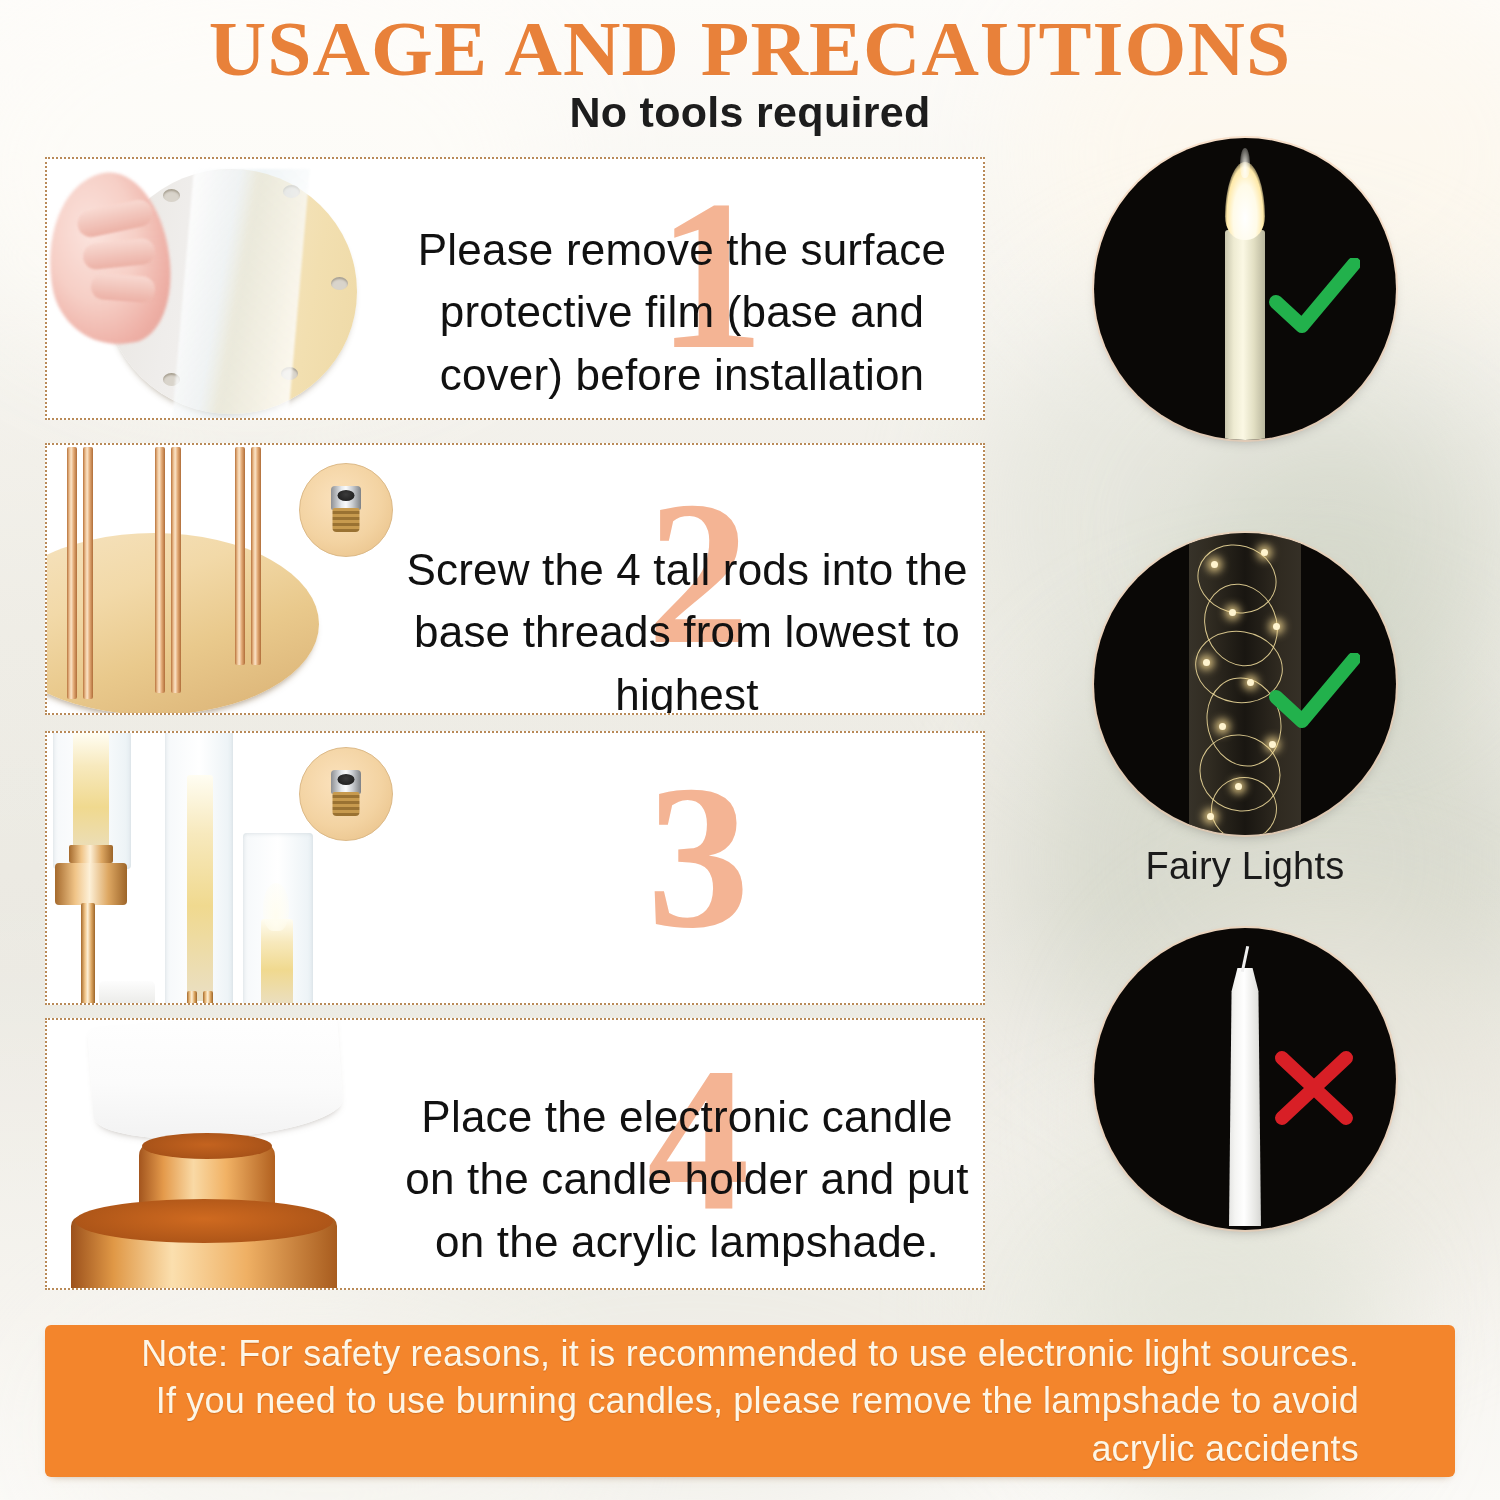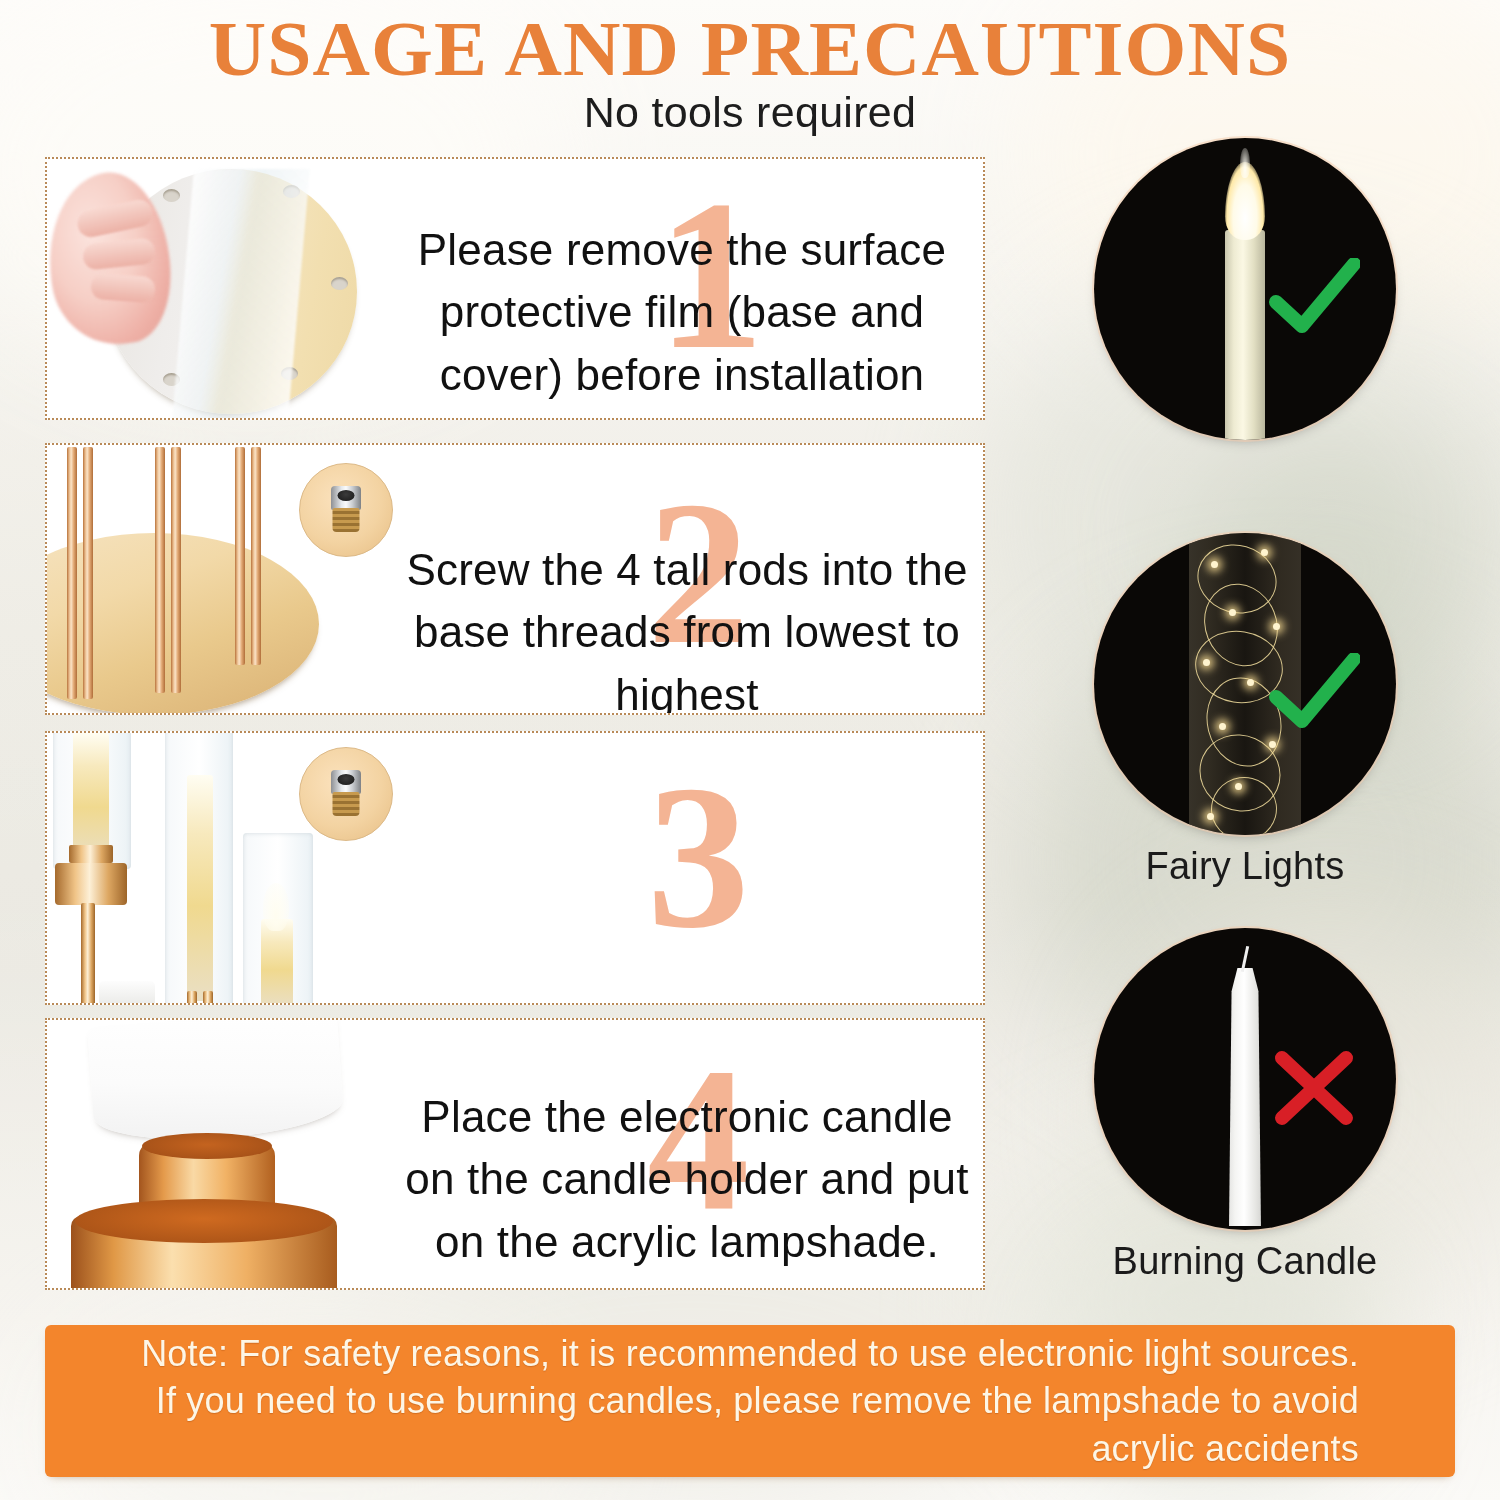--- a/index.html
+++ b/index.html
@@ -34,21 +34,21 @@
   .title{
     position:absolute;left:0;right:0;top:4px;text-align:center;
     font-family:"Liberation Serif", serif;
     font-weight:bold;font-size:78px;letter-spacing:1px;
     color:#e8813a;
     transform:scaleX(1.02);
     text-shadow:1px 1px 0 rgba(255,255,255,.55);
   }
   .subtitle{
     position:absolute;left:0;right:0;top:88px;text-align:center;
-    font-size:43px;color:#1d1d1d;letter-spacing:.3px;
+    font-size:43px;color:#1d1d1d;letter-spacing:.3px;font-weight:bold;
   }
 
   
   .card{
     position:absolute;left:45px;width:940px;
     background:#fff;
     border:2px dotted #b98a58;
     box-sizing:border-box;
     overflow:hidden;
   }
@@ -359,21 +359,20 @@
 </div>
 
 <div class="circlewrap" style="top:928px;">
   <div class="circ">
     <div class="wax"></div>
     <div class="wick"></div>
     <svg class="mark" viewBox="0 0 92 80">
       <path d="M14 10 L78 70 M78 10 L14 70" fill="none" stroke="#d81f26" stroke-width="14" stroke-linecap="round"></path>
     </svg>
   </div>
-  <div class="circlabel">Burning Candle</div>
 </div>
 
 <div class="note">
   <p>
     <span>Note: For safety reasons, it is recommended to use electronic light sources.</span><br>
     <span>If you need to use burning candles, please remove the lampshade to avoid</span><br>
     <span>acrylic accidents</span>
   </p>
 </div>
 

